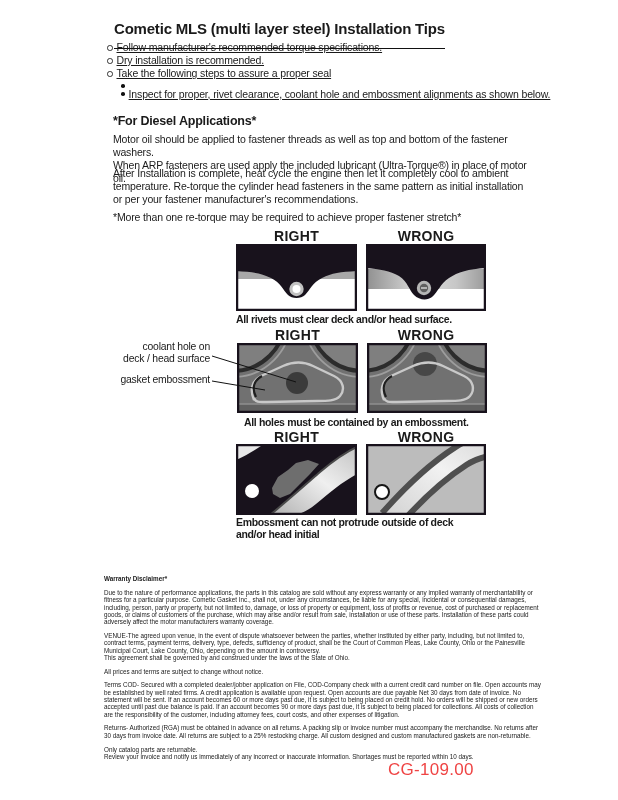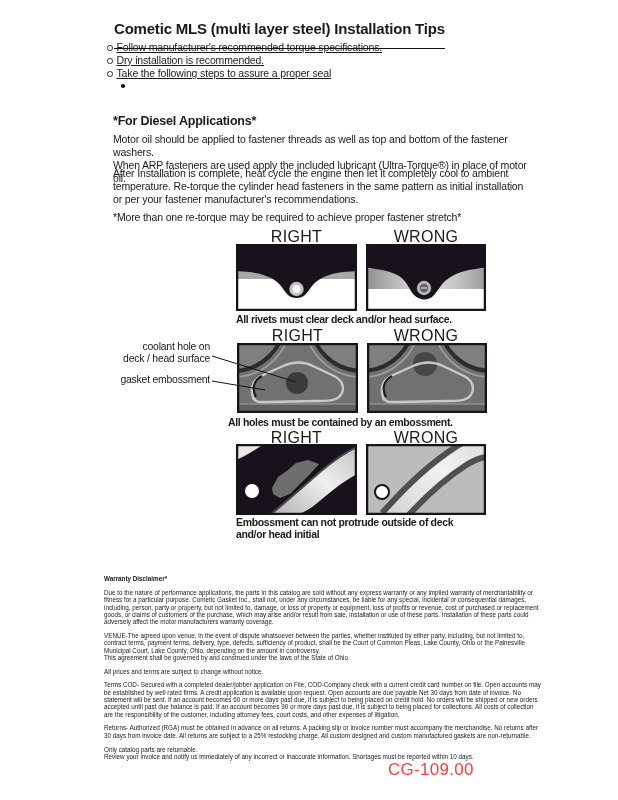--- a/index.html
+++ b/index.html
@@ -33,21 +33,21 @@
   }
 
   
   .diesel-heading { left:113px; top:114px; font-size:12.5px; font-weight:bold; letter-spacing:-0.2px; }
   .body-para { left:113px; width:420px; font-size:10.5px; line-height:13px; letter-spacing:-0.15px; }
   .p1 { top:133px; }
   .p2 { top:167px; }
   .p-note { top:211px; }
 
   
-  .rw-label { font-size:16px; font-weight:normal; letter-spacing:0.3px; text-align:center; width:121px; }
+  .rw-label { font-size:14px; font-weight:bold; letter-spacing:0.3px; text-align:center; width:121px; }
   .caption { font-size:10.5px; font-weight:bold; letter-spacing:-0.35px; }
   .img-box { width:121px; height:67px; }
   .img-box svg { display:block; }
 
   .side-label {
     left:70px; width:140px; text-align:right;
     font-size:10.4px; line-height:11.5px; letter-spacing:-0.2px;
   }
 
   
@@ -70,20 +70,24 @@
   <div class="bullet">
     <span class="marker-o"></span>
     <span>Dry installation is recommended.</span>
   </div>
   <div class="bullet">
     <span class="marker-o"></span>
     <span>Take the following steps to assure a proper seal</span>
   </div>
   <div class="sub-bullet">
     <span class="marker-dot"></span>
+  </div>
+  <div class="sub-bullet">
+    <span class="marker-dot"></span>
+    <span>Inspect for proper, rivet clearance, coolant hole and embossment alignments as shown below.</span>
   </div>
 </div>
 
 <div class="abs diesel-heading">*For Diesel Applications*</div>
 <div class="abs body-para p1 pre">Motor oil should be applied to fastener threads as well as top and bottom of the fastener washers.
 When ARP fasteners are used apply the included lubricant (Ultra-Torque®) in place of motor oil.</div>
 <div class="abs body-para p2 pre">After Installation is complete, heat cycle the engine then let it completely cool to ambient
 temperature. Re-torque the cylinder head fasteners in the same pattern as initial installation
 or per your fastener manufacturer's recommendations.</div>
 <div class="abs body-para p-note">*More than one re-torque may be required to achieve proper fastener stretch*</div>
@@ -163,21 +167,21 @@
     <path d="M19,54 C15,46 16,38 25,33" fill="none" stroke="#1f1f1f" stroke-width="2.2"></path>
     <rect x="1" y="1" width="118" height="68" fill="none" stroke="#18121c" stroke-width="2.5"></rect>
   </svg>
 </div>
 
 <svg class="abs" style="left:105px; top:340px;" width="195" height="60">
   <line x1="107" y1="16" x2="191" y2="42" stroke="#111" stroke-width="1"></line>
   <line x1="107" y1="41" x2="160" y2="50" stroke="#111" stroke-width="1"></line>
 </svg>
 
-<div class="abs caption" style="left:228px; top:416px;">All holes must be contained by an embossment.</div>
+<div class="abs caption" style="left:244px; top:416px;">All holes must be contained by an embossment.</div>
 
 <div class="abs rw-label" style="left:236px; top:429px;">RIGHT</div>
 <div class="abs rw-label" style="left:366px; top:429px; width:120px;">WRONG</div>
 
 <div class="abs img-box" style="left:236px; top:444px; height:71px;">
   <svg width="121" height="71" viewBox="0 0 121 71">
     <defs>
       <linearGradient id="g-band-r3" x1="0" y1="1" x2="1" y2="0">
         <stop offset="0" stop-color="#b0b0b0"></stop>
           <stop offset="0.55" stop-color="#efefef"></stop>

